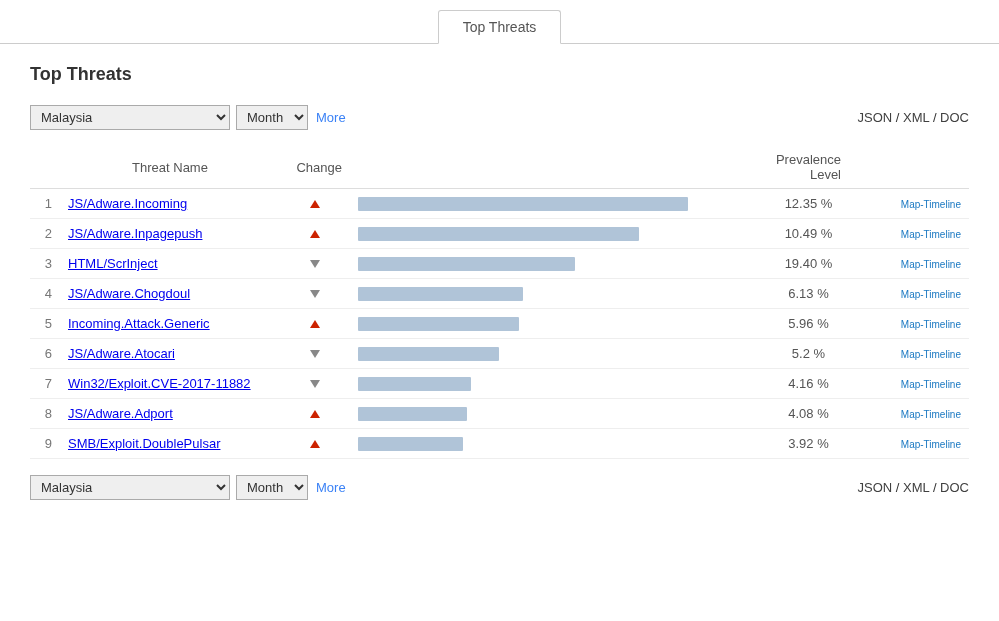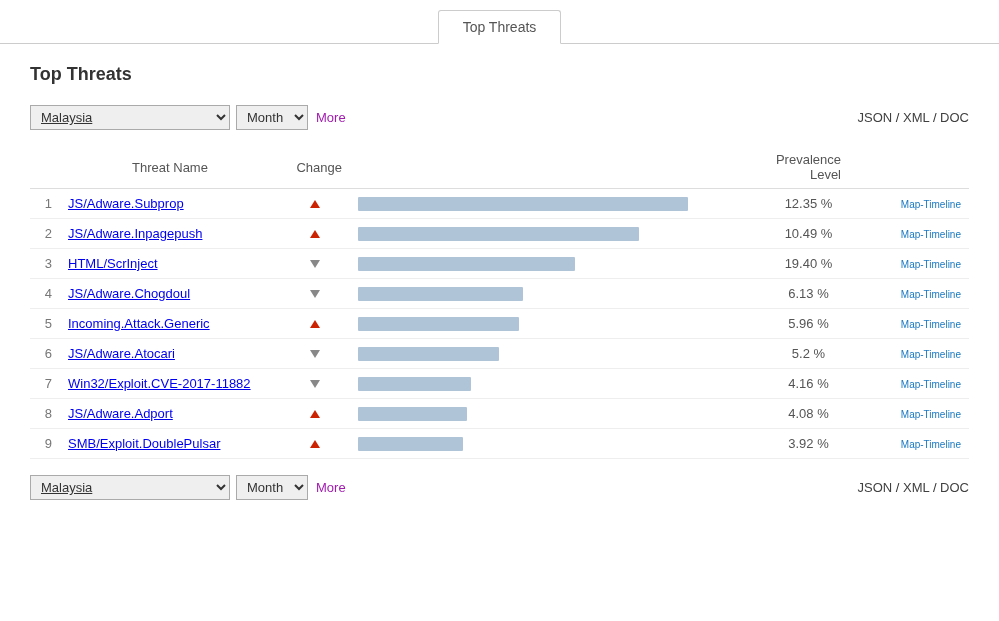--- a/index.html
+++ b/index.html
@@ -52,24 +52,24 @@
       display: flex;
       align-items: center;
       margin-bottom: 16px;
     }
     .controls-row select {
       padding: 3px 6px;
       border: 1px solid #aaa;
       font-size: 13px;
       color: #333;
     }
-    .country-select { width: 200px; margin-right: 6px; text-decoration: underline; }
+    .country-select { width: 200px; margin-right: 6px; }
     .period-select { width: 72px; margin-right: 8px; }
     .more-link {
-      color: #a21caf;
+      color: #3b82f6;
       text-decoration: none;
       font-size: 13px;
     }
     .export-links {
       margin-left: auto;
       color: #1a78c2;
       font-size: 13px;
     }
     .export-links a {
       color: #404040;
@@ -182,21 +182,21 @@
         <th class="col-name">Threat Name</th>
         <th class="col-change">Change</th>
         <th class="col-bar"></th>
         <th class="col-prevalence">Prevalence Level</th>
         <th class="col-action"></th>
       </tr>
     </thead>
     <tbody id="threats-tbody">
     <tr>
           <td class="td-num">1</td>
-          <td><a href="#">JS/Adware.Subprop</a></td>
+          <td><a href="#">JS/Adware.Incoming</a></td>
           <td class="td-change"><span class="arrow-up"></span></td>
           <td class="td-bar">
             <div class="bar-container">
               <div class="bar" style="width: 82%;"></div>
             </div>
           </td>
           <td class="td-prevalence">12.35 %</td>
           <td class="td-action"><a href="#">Map-Timeline</a></td>
         </tr>
         <tr>

